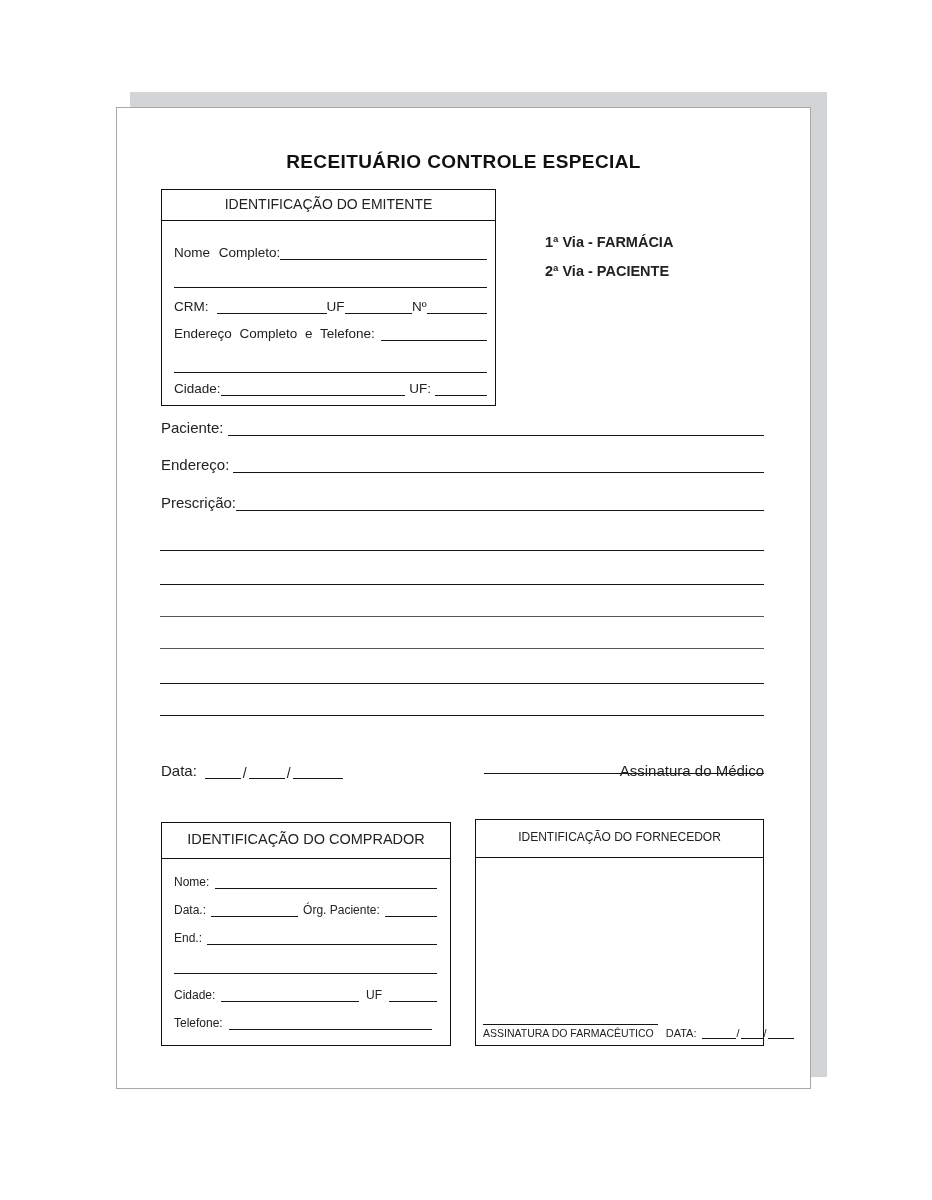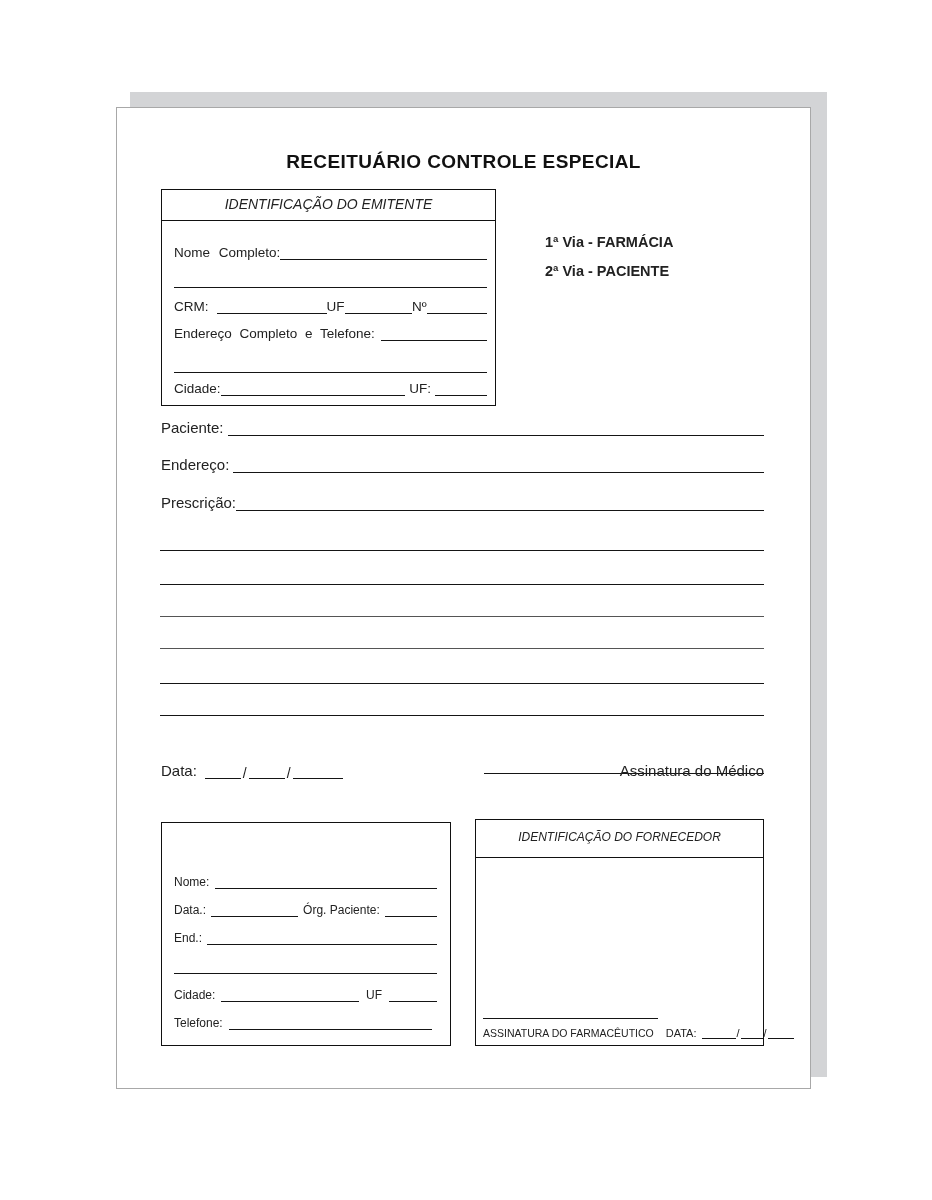--- a/index.html
+++ b/index.html
@@ -17,21 +17,21 @@
     background:#ffffff; border:1px solid #a8a8a8;
   }
   .page-title {
     position:absolute; left:0; top:43px; width:100%;
     text-align:center; font-size:19px; font-weight:bold; letter-spacing:0.4px;
     color:#111;
   }
   .box { position:absolute; border:1.5px solid #111; background:#fff; }
   .box-header {
     text-align:center; border-bottom:1.5px solid #111; font-size:14px;
-    color:#222; white-space:nowrap; overflow:hidden;font-style:italic;
+    color:#222; white-space:nowrap; overflow:hidden;
   }
   .row { position:absolute; display:flex; align-items:flex-end; white-space:nowrap; }
   .lbl { color:#222; }
   .fl { flex:1; border-bottom:1px solid #151515; height:4px; }
   .flw { border-bottom:1px solid #151515; height:4px; }
   .hline { position:absolute; border-top:1px solid #151515; height:0; }
   .grayline { border-color:#555; }
 
   
   .emitente { left:44px; top:81px; width:335px; height:217px; }
@@ -64,21 +64,21 @@
 
   
   .fornecedor { left:358px; top:711px; width:289px; height:227px; }
   .fornecedor .box-header { height:38px; line-height:35px; font-size:12px; }
   .pharm-row {
     position:absolute; left:7px; right:6px; bottom:6px;
     display:flex; align-items:flex-end; white-space:nowrap;
   }
   .pharm-sig {
     font-size:10.5px; color:#222; border-top:1px solid #151515;
-    padding-top:8px; padding-right:4px;
+    padding-top:2px; padding-right:4px;
   }
   .pharm-date { display:flex; align-items:flex-end; font-size:11px; margin-left:8px; flex:1; }
   .pharm-date .slash { font-size:11px; padding:0 1px; }
 </style>
 </head>
 <body>
 
 <div class="canvas">
   <div class="back-page"></div>
 
@@ -153,20 +153,21 @@
       <span class="slash">/</span>
       <span class="flw" style="width:36px;"></span>
       <span class="slash">/</span>
       <span class="flw" style="width:50px;"></span>
     </div>
 
     <div class="hline" style="left:367px; width:280px; top:665px;"></div>
     <div class="sig-label">Assinatura do Médico</div>
 
     <div class="box comprador">
+      <div class="box-header">IDENTIFICAÇÃO DO COMPRADOR</div>
 
       <div class="row" style="top:49px;">
         <span class="lbl">Nome:</span>
         <span class="gap6"></span>
         <span class="fl"></span>
       </div>
 
       <div class="row" style="top:77px;">
         <span class="lbl">Data.:</span>
         <span class="fl" style="flex:1.25; margin-left:5px; margin-right:5px;"></span>

